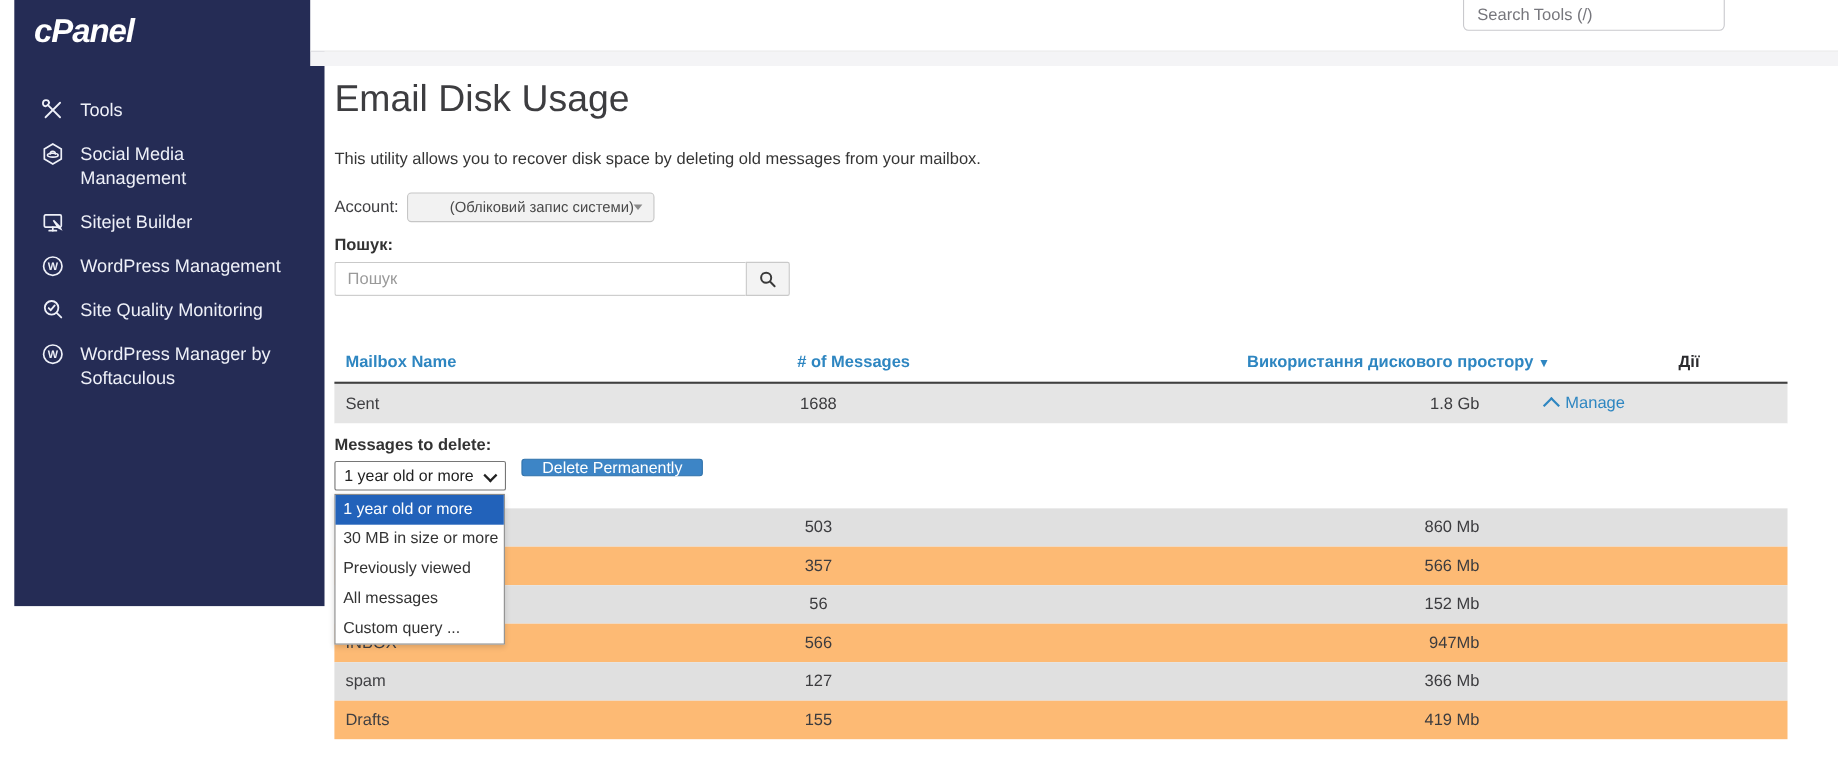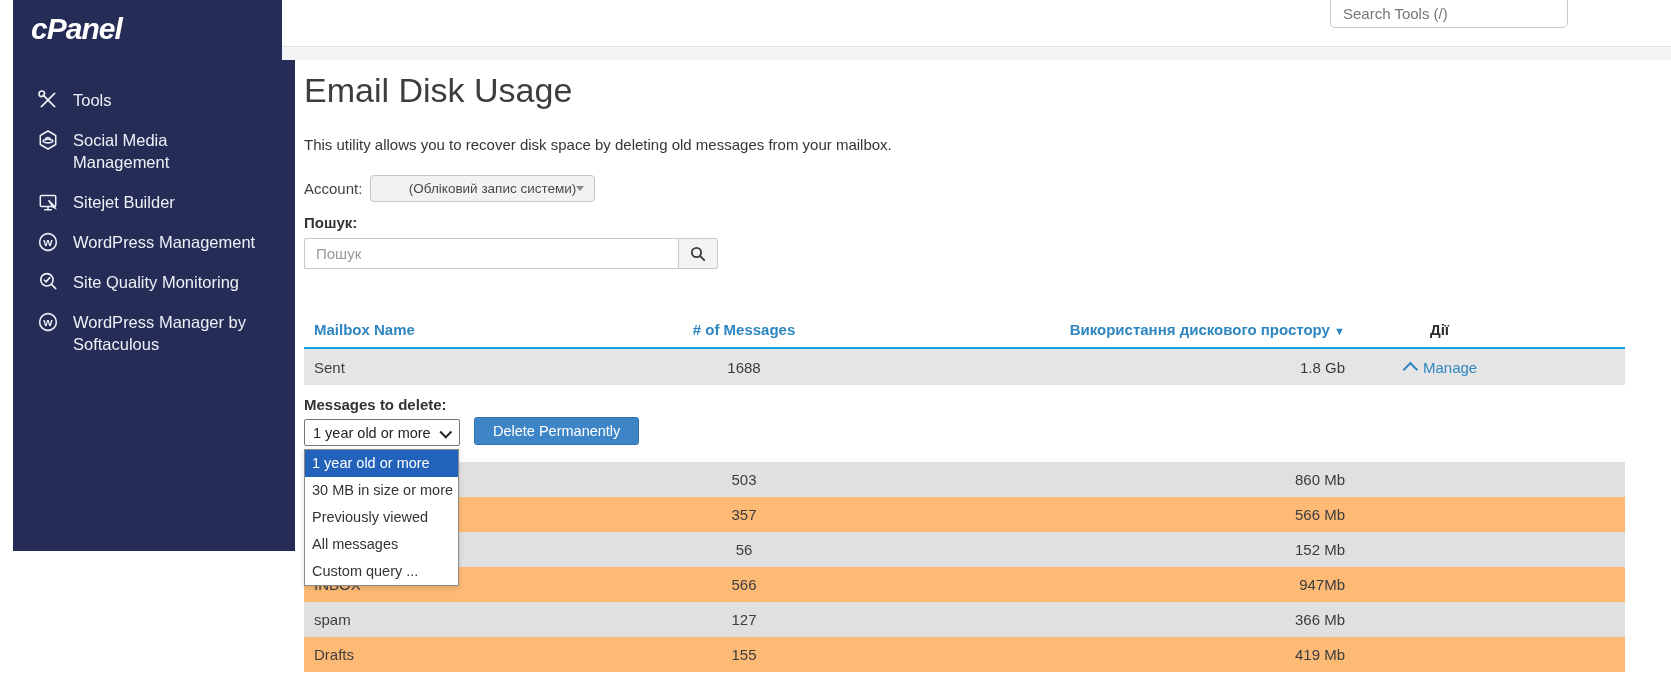--- a/index.html
+++ b/index.html
@@ -72,21 +72,21 @@
   }
   .mbox-search-input::placeholder{color:#9a9a9a;}
   .mbox-search-btn{
     width:40px;height:31px;box-sizing:border-box;
     border:1px solid #c9c9c9;border-radius:0 2px 2px 0;background:#f3f3f3;
     display:flex;align-items:center;justify-content:center;cursor:pointer;
   }
   
   .tbl{margin-top:46px;width:1321px;font-size:15px;}
   .tbl-grid{display:grid;grid-template-columns:360px 160px 521px 280px;align-items:center;}
-  .tbl-head{border-bottom:2px solid #0ea5e9;padding:6px 0 9px 0;}
+  .tbl-head{border-bottom:2px solid #404040;padding:6px 0 9px 0;gap:32px;}
   .th{font-weight:700;}
   .th-link{color:var(--accent,#2e86c1);cursor:pointer;}
   .th-mailbox{padding-left:10px;}
   .th-messages{text-align:center;}
   .th-usage{text-align:right;}
   .th-actions{color:#2b2b2e;padding-left:85px;}
   .sort-arrow{font-size:11px;}
   .row{height:35px;}
   .row.shade-gray{background:var(--stripe,#e0e0e0);}
   .row.shade-white{background:#fdba74;}
@@ -112,21 +112,21 @@
     width:156px;height:27px;box-sizing:border-box;background:#fff;
     border:1px solid #767676;border-radius:2px;
     display:flex;align-items:center;justify-content:space-between;
     padding:0 8px 0 8px;font-size:14.5px;color:#222;cursor:pointer;
   }
   .sel-caret{
     width:7px;height:7px;border-left:2px solid #222;border-bottom:2px solid #222;
     transform:rotate(-45deg) translateX(-1px);margin-top:-3px;
   }
   .delete-btn{
-    margin-left:14px;margin-top:-2px;height:28px;padding:0 18px;
+    margin-left:14px;margin-top:-2px;height:16px;padding:0 18px;
     background:var(--btn-blue,#3d85c6);border:1px solid #3173ab;border-radius:3px;
     color:#fff;font-size:14.5px;font-family:inherit;cursor:pointer;
   }
   .dropdown-panel{
     position:absolute;left:0;top:64px;width:153px;z-index:30;
     background:#fff;border:1px solid #8a8a8a;
     box-shadow:0 2px 5px rgba(0,0,0,.15);
   }
   .dd-option{
     padding:3px 7px;font-size:14.5px;line-height:21px;color:#333;cursor:pointer;

